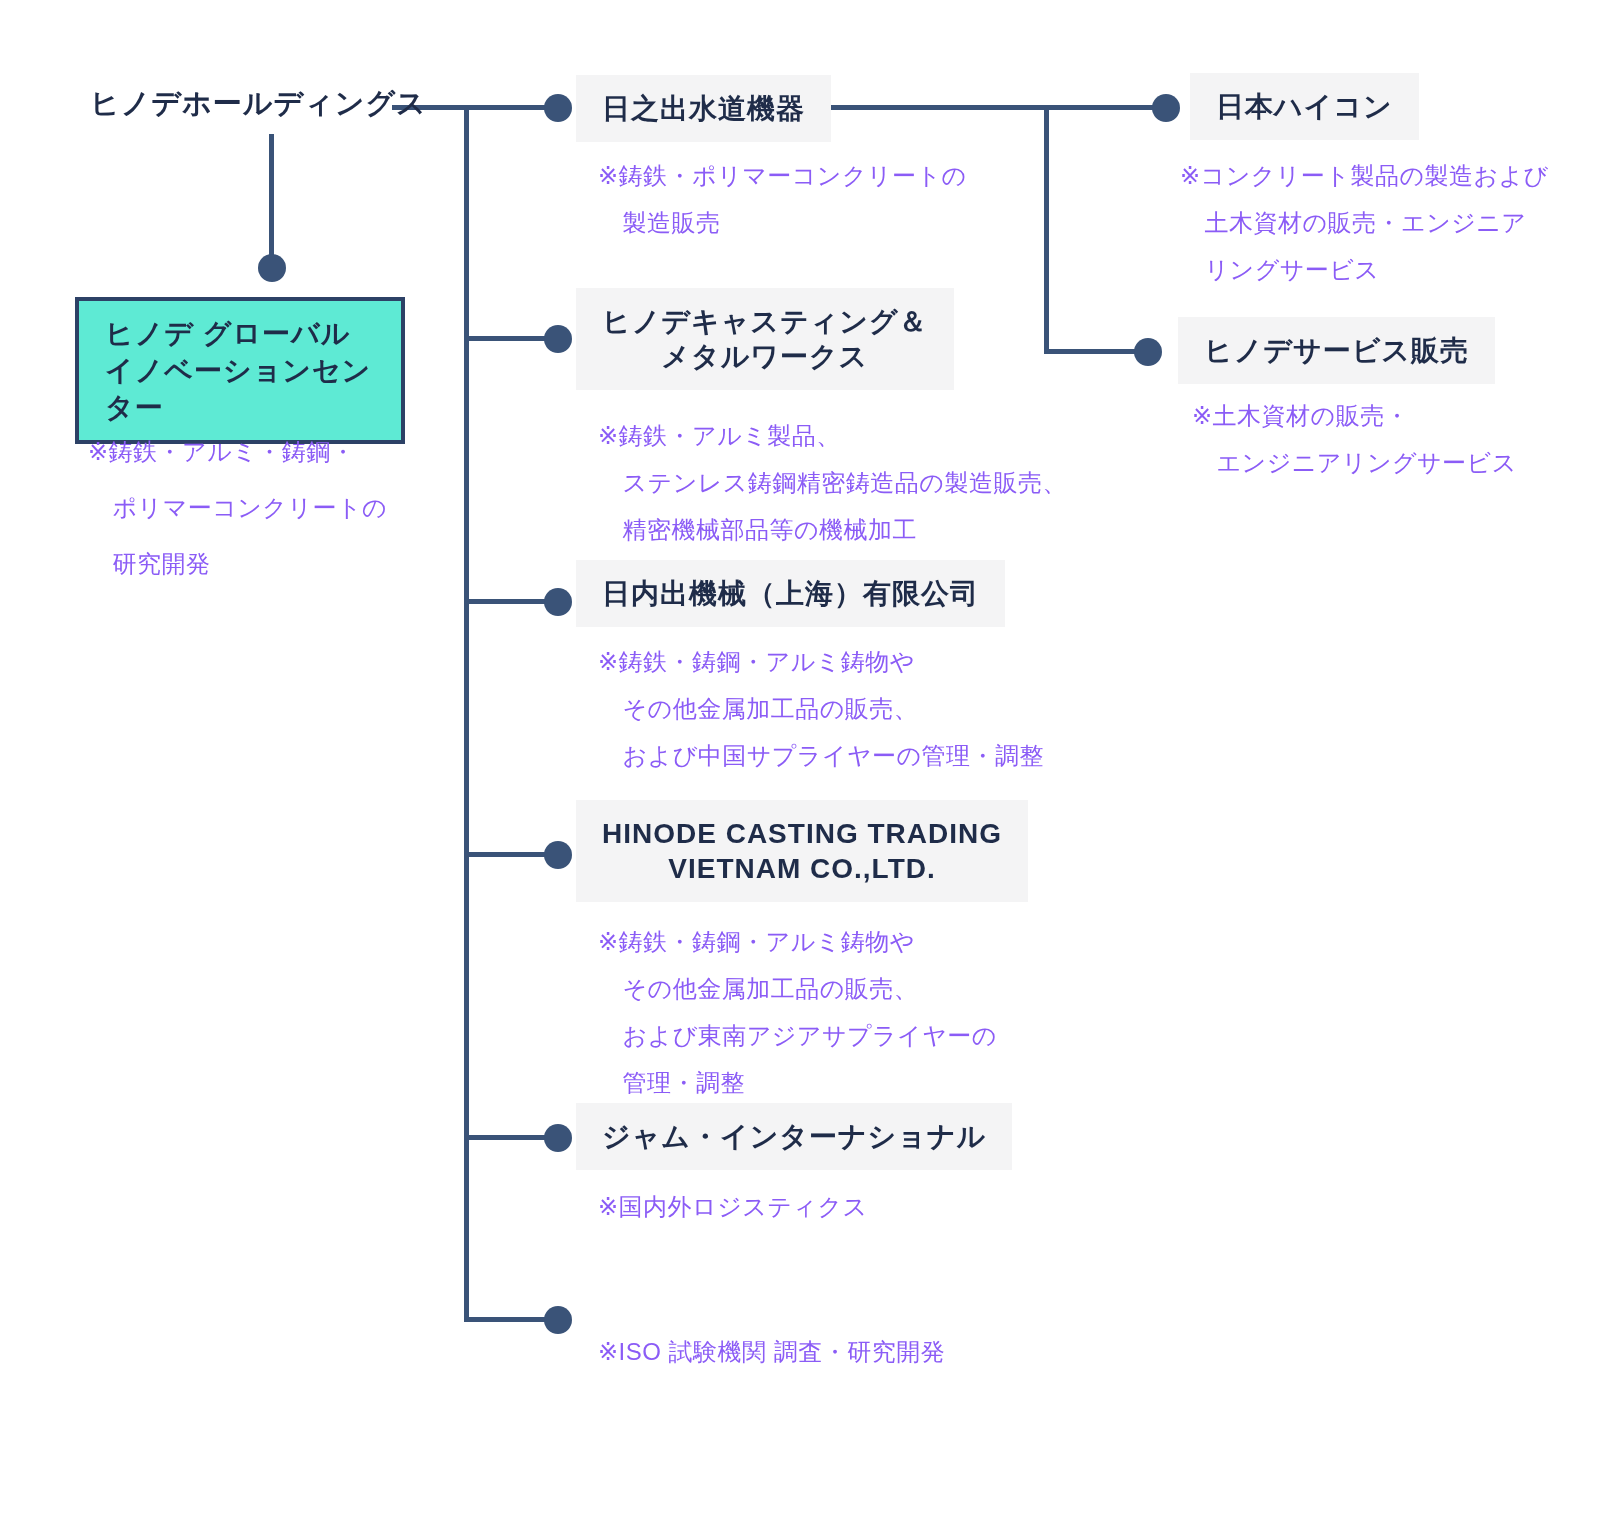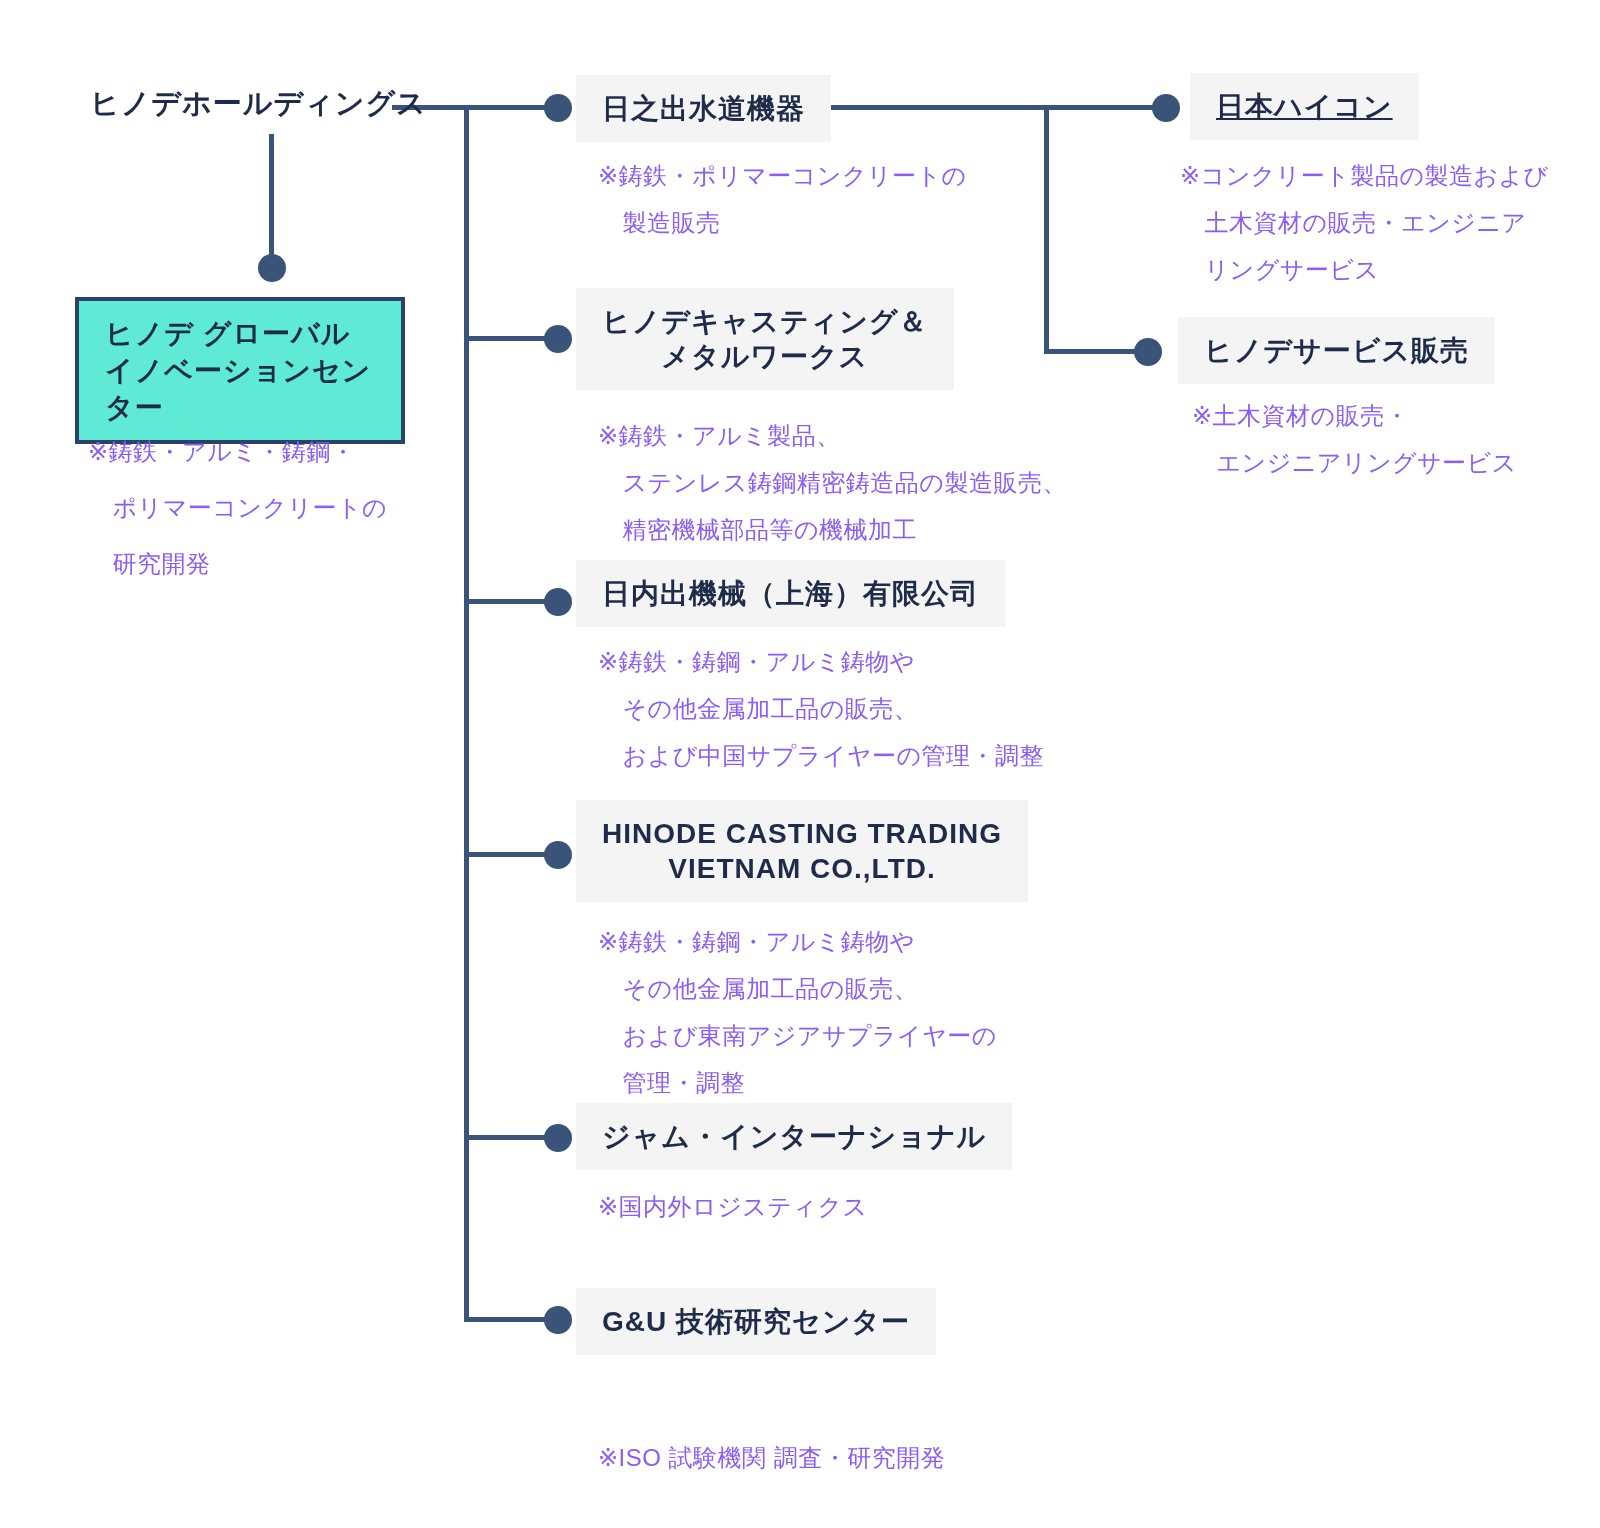--- a/index.html
+++ b/index.html
@@ -51,23 +51,23 @@
   .h3{left:576px;top:560px;}
   .h4{left:576px;top:800px;}
   .h5{left:576px;top:1103px;}
   .h6{left:576px;top:1288px;}
   
   .nt1{left:598px;top:152px;}
   .nt2{left:598px;top:412px;}
   .nt3{left:598px;top:638px;}
   .nt4{left:598px;top:918px;}
   .nt5{left:598px;top:1183px;}
-  .nt6{left:598px;top:1434px;}
+  .nt6{left:598px;top:1328px;}
   
-  .hR1{left:1190px;top:73px;text-decoration:underline;}
+  .hR1{left:1190px;top:73px;}
   .hR2{left:1178px;top:317px;}
   .ntR1{left:1180px;top:152px;}
   .ntR2{left:1192px;top:392px;}
   .ntL1{left:88px;top:424px;line-height:56px;}
 </style>
 </head>
 <body>
 
 <div class="canvas">
 
@@ -121,21 +121,20 @@
   <div class="heading h4">HINODE CASTING TRADING
 VIETNAM CO.,LTD.</div>
   <div class="note nt4">※鋳鉄・鋳鋼・アルミ鋳物や
 　その他金属加工品の販売、
 　および東南アジアサプライヤーの
 　管理・調整</div>
 
   <div class="heading h5">ジャム・インターナショナル</div>
   <div class="note nt5">※国内外ロジスティクス</div>
 
-  <div class="heading h6">G&amp;U 技術研究センター</div>
   <div class="note nt6">※ISO 試験機関 調査・研究開発</div>
 
   <div class="heading hR1">日本ハイコン</div>
   <div class="note ntR1">※コンクリート製品の製造および
 　土木資材の販売・エンジニア
 　リングサービス</div>
 
   <div class="heading hR2">ヒノデサービス販売</div>
   <div class="note ntR2">※土木資材の販売・
 　エンジニアリングサービス</div>

